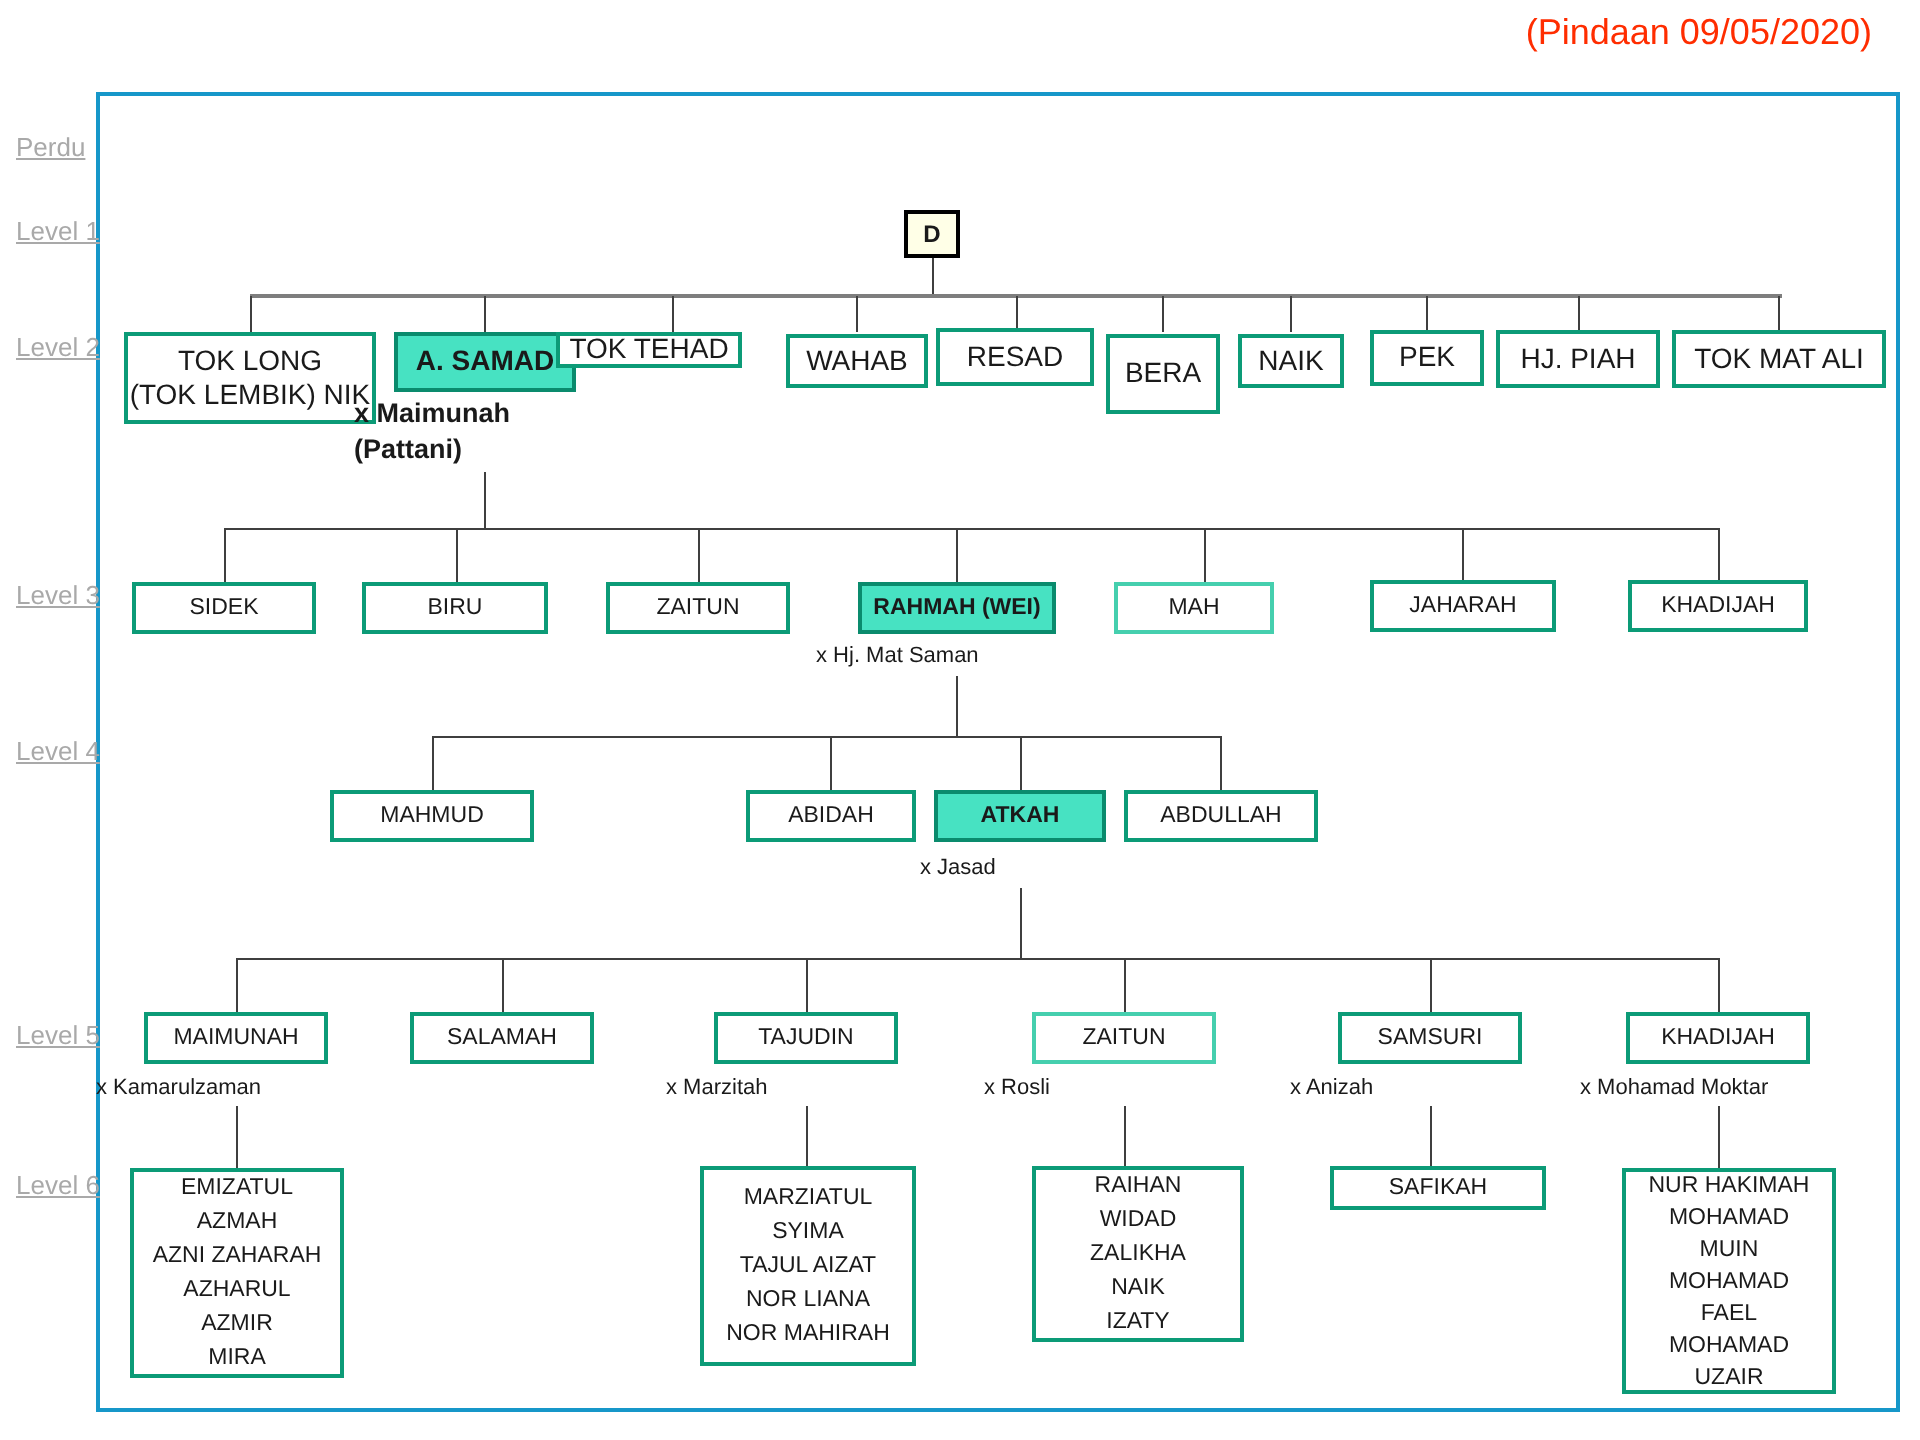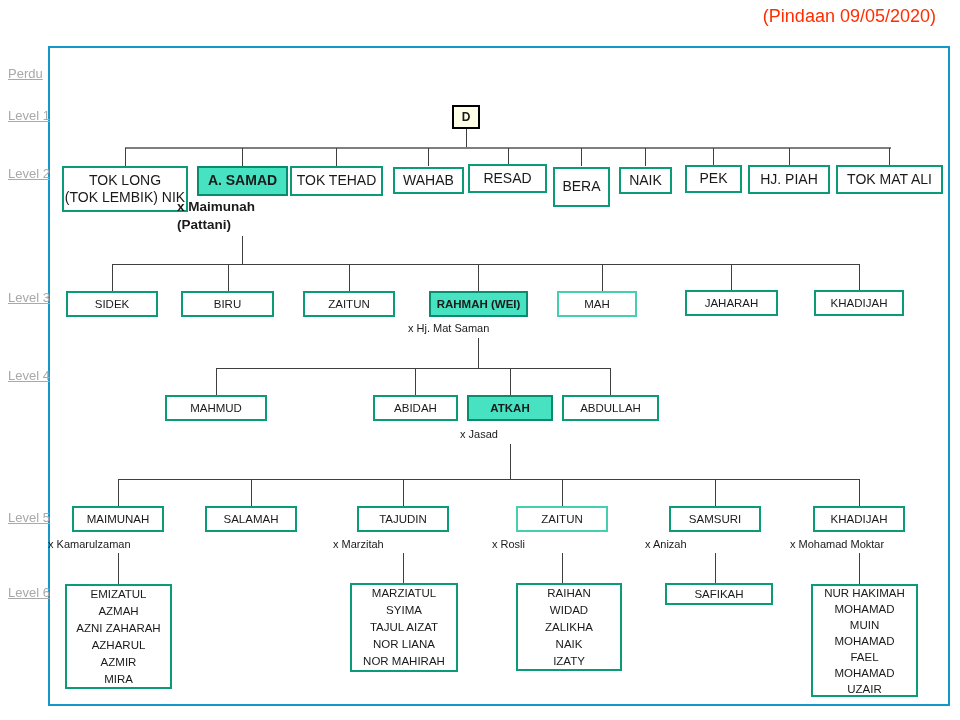--- a/index.html
+++ b/index.html
@@ -85,21 +85,21 @@
 <div class="lv" style="left:403px;top:553px;height:30px"></div>
 <div class="lv" style="left:562px;top:553px;height:30px"></div>
 <div class="lv" style="left:715px;top:553px;height:30px"></div>
 <div class="lv" style="left:859px;top:553px;height:31px"></div>
 
 <div class="node root" style="left:452px;top:105px;width:28px;height:24px">D</div>
 
 <div class="node lvl2" style="left:62px;top:166px;width:126px;height:46px">TOK LONG
 (TOK LEMBIK) NIK</div>
 <div class="node lvl2 hl" style="left:197px;top:166px;width:91px;height:30px">A. SAMAD</div>
-<div class="node lvl2" style="left:290px;top:166px;width:93px;height:30px">TOK TEHAD</div>
+<div class="node lvl2" style="left:278px;top:166px;width:93px;height:18px">TOK TEHAD</div>
 <div class="node lvl2" style="left:393px;top:167px;width:71px;height:27px">WAHAB</div>
 <div class="node lvl2" style="left:468px;top:164px;width:79px;height:29px">RESAD</div>
 <div class="node lvl2" style="left:553px;top:167px;width:57px;height:40px">BERA</div>
 <div class="node lvl2" style="left:619px;top:167px;width:53px;height:27px">NAIK</div>
 <div class="node lvl2" style="left:685px;top:165px;width:57px;height:28px">PEK</div>
 <div class="node lvl2" style="left:748px;top:165px;width:82px;height:29px">HJ. PIAH</div>
 <div class="node lvl2" style="left:836px;top:165px;width:107px;height:29px">TOK MAT ALI</div>
 
 <div class="spouse bold" style="left:177px;top:199px;width:130px">x Maimunah</div>
 <div class="spouse bold" style="left:177px;top:217px;width:130px">(Pattani)</div>
@@ -135,21 +135,21 @@
 <div class="spouse" style="left:790px;top:538px;width:145px">x Mohamad Moktar</div>
 
 <div class="node-list" style="left:65px;top:584px;width:107px;height:105px">
     <div>EMIZATUL</div>
     <div>AZMAH</div>
     <div>AZNI ZAHARAH</div>
     <div>AZHARUL</div>
     <div>AZMIR</div>
     <div>MIRA</div>
   </div>
-<div class="node-list" style="left:350px;top:583px;width:108px;height:89px">
+<div class="node-list" style="left:350px;top:583px;width:108px;height:100px">
     <div>MARZIATUL</div>
     <div>SYIMA</div>
     <div>TAJUL AIZAT</div>
     <div>NOR LIANA</div>
     <div>NOR MAHIRAH</div>
   </div>
 <div class="node-list" style="left:516px;top:583px;width:106px;height:88px">
     <div>RAIHAN</div>
     <div>WIDAD</div>
     <div>ZALIKHA</div>

